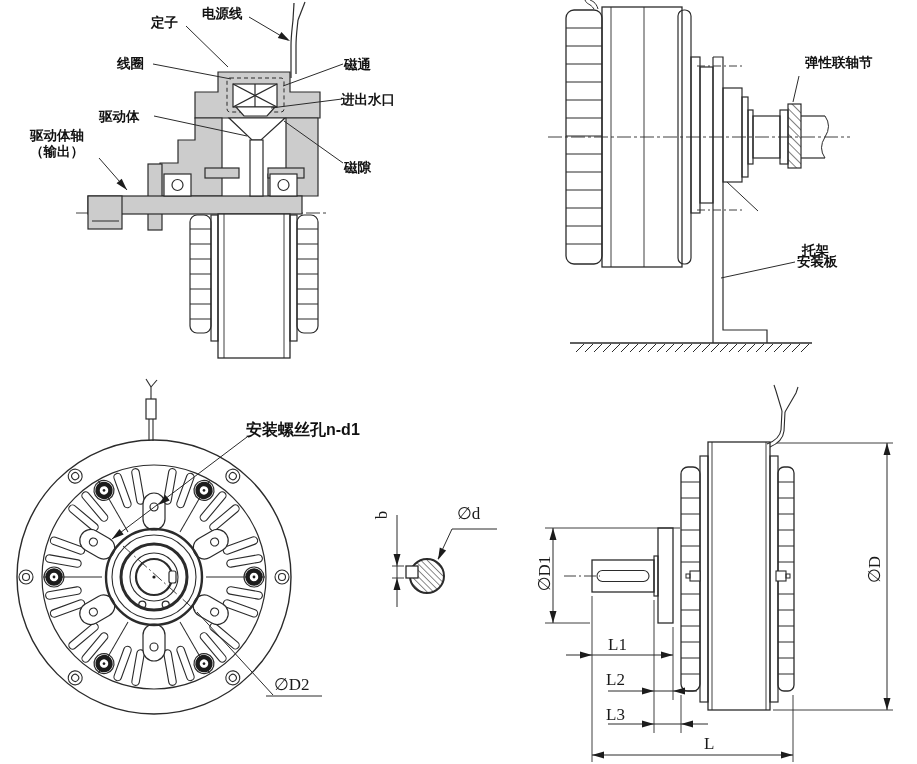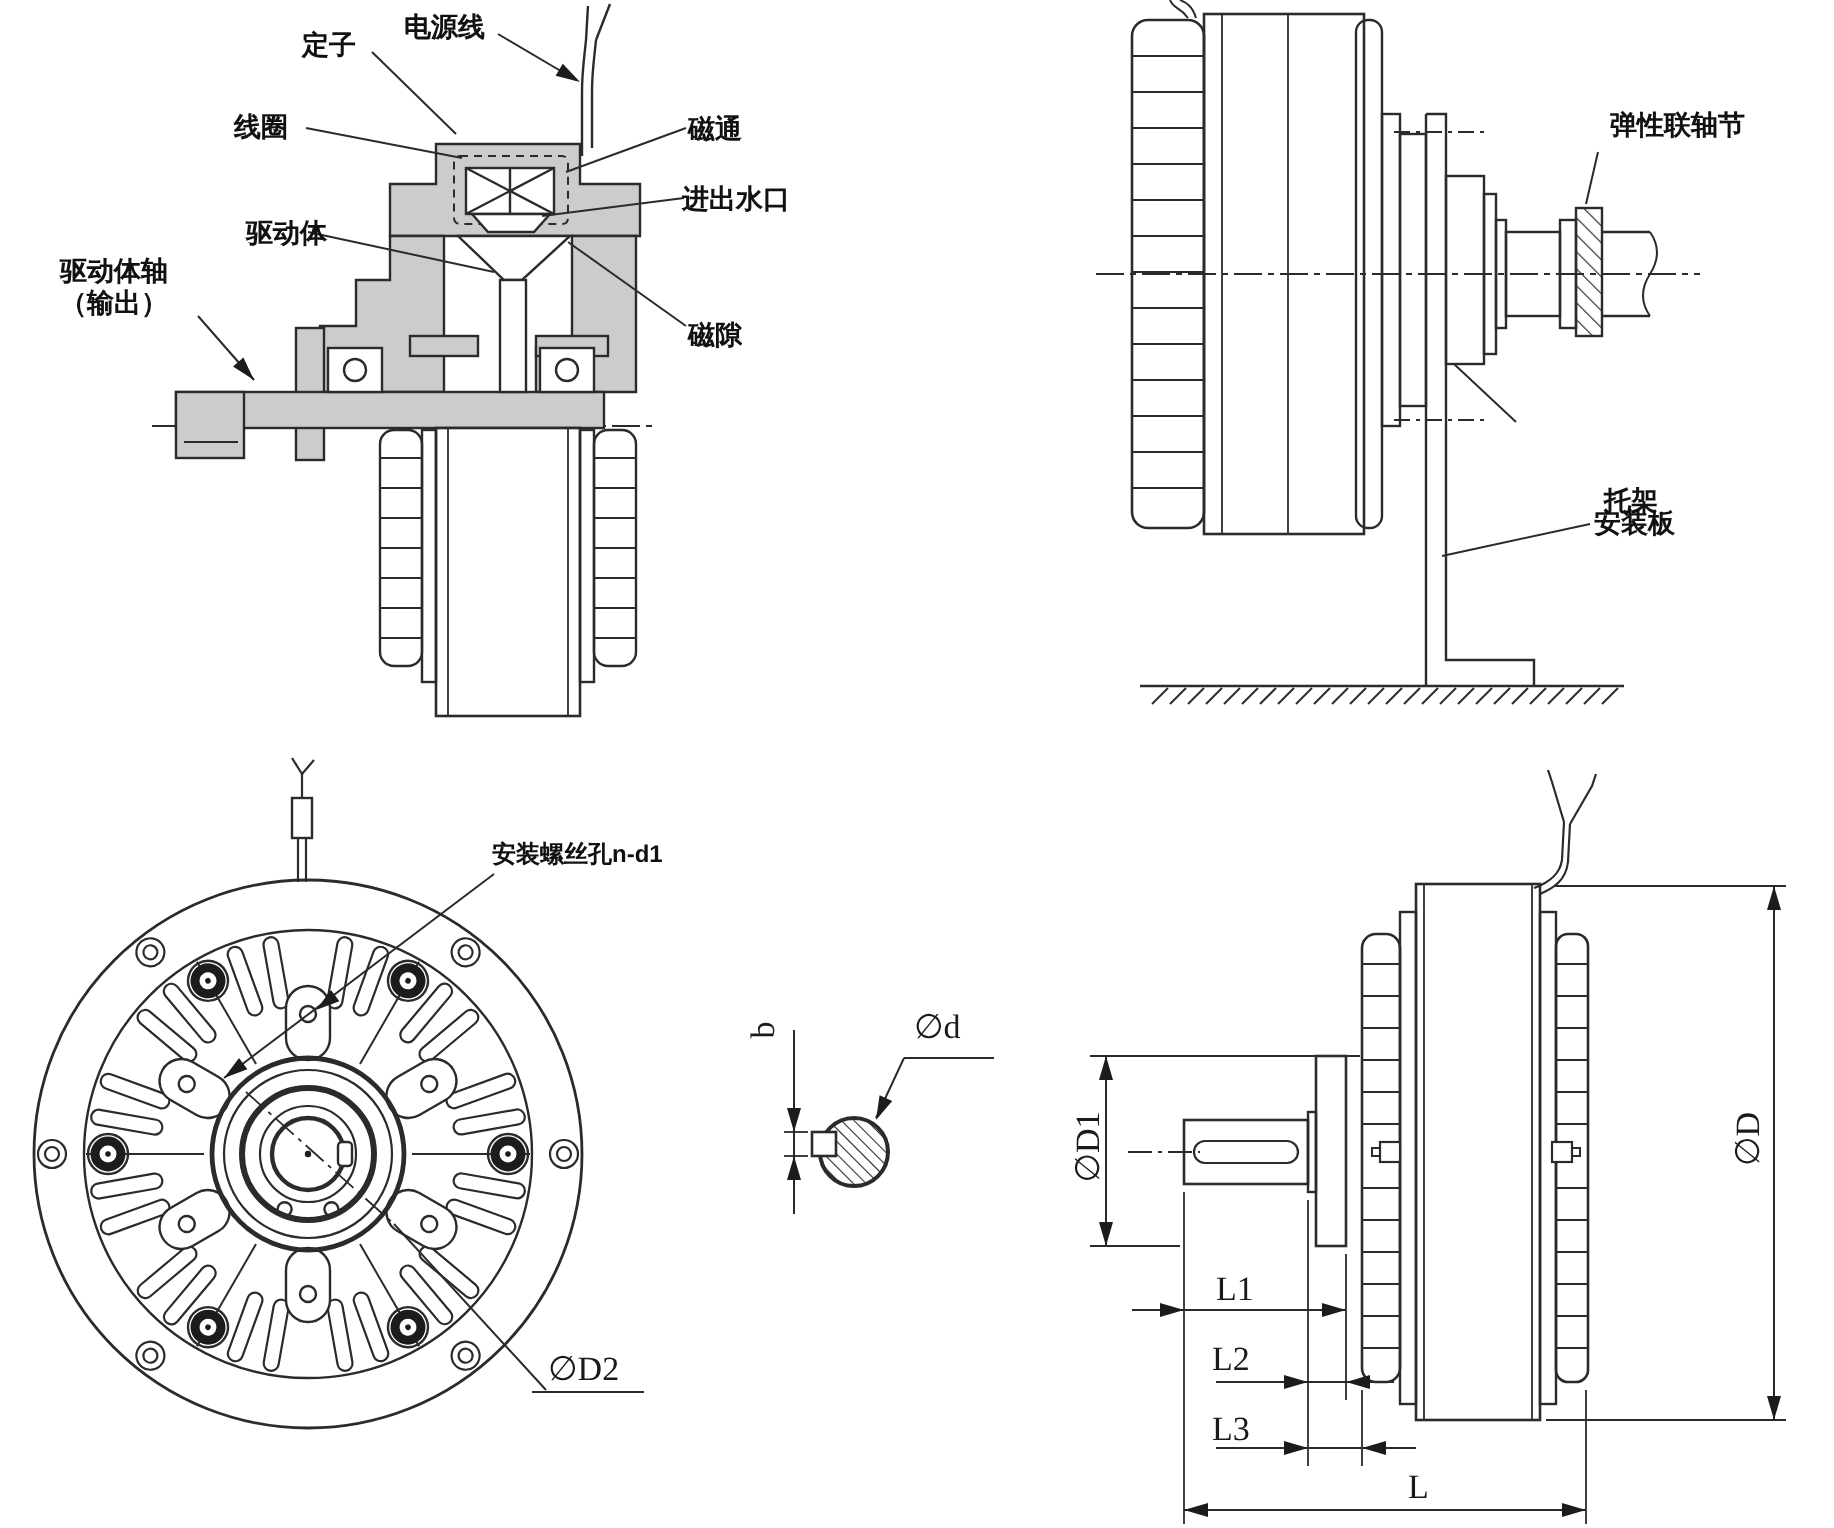--- a/index.html
+++ b/index.html
@@ -1,21 +1,21 @@
 <!DOCTYPE html>
 <html><head>
 <meta charset="utf-8">
 <style>
   html,body{margin:0;padding:0;background:#fff;}
   .stage{position:relative;width:917px;height:764px;background:#fff;overflow:hidden;
          font-family:"Liberation Sans",sans-serif;}
   .stage svg{position:absolute;left:0;top:0;}
   .lbl{position:absolute;font-weight:bold;font-size:13.5px;line-height:1.15;color:#111;
        white-space:nowrap;font-family:"Liberation Sans",sans-serif;}
-  .lbl2{font-size:12px;}
+  .lbl2{font-size:16px;}
   .dim{position:absolute;font-size:17px;color:#1a1a1a;white-space:nowrap;
        font-family:"Liberation Serif",serif;}
   .rot{transform:rotate(-90deg);text-align:center;}
   .ctr{text-align:left;white-space:nowrap;}
 </style>
 </head>
 <body>
 
 <div class="stage">
 
@@ -452,21 +452,21 @@
       <polygon points="793,755 781,751.5 781,758.5"></polygon>
     </g>
   </g>
 </svg>
 
 <div class="lbl" style="left:151px;top:15px;">定子</div>
 <div class="lbl" style="left:202px;top:6px;">电源线</div>
 <div class="lbl" style="left:117px;top:56px;font-family:Liberation Serif, serif;">线圈</div>
 <div class="lbl" style="left:344px;top:57px;">磁通</div>
 <div class="lbl" style="left:341px;top:92px;">进出水口</div>
-<div class="lbl" style="left:99px;top:109px;margin-left:24px;">驱动体</div>
+<div class="lbl" style="left:99px;top:109px;">驱动体</div>
 <div class="lbl ctr" style="left:30px;top:128px;width:84px;">
   <div>驱动体轴</div>
   <div>（输出）</div>
 </div>
 <div class="lbl" style="left:344px;top:160px;">磁隙</div>
 
 <div class="lbl" style="left:757px;top:55px;margin-left:48px;">弹性联轴节</div>
 <div class="lbl" style="left:802px;top:199px;margin-top:44px;">托架</div>
 <div class="lbl" style="left:797px;top:254px;">安装板</div>
 

